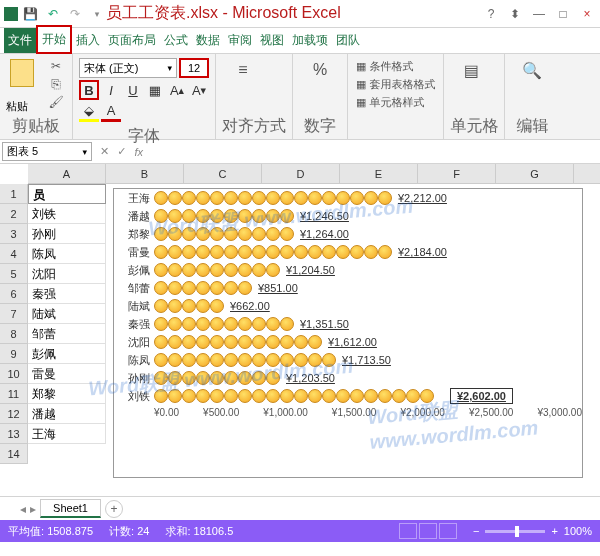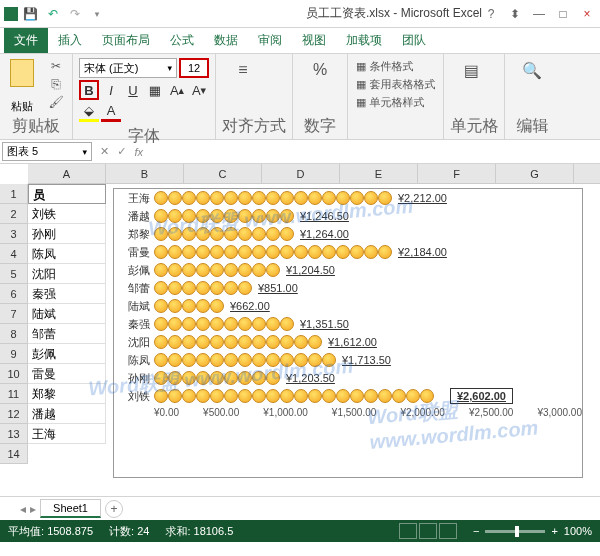--- a/index.html
+++ b/index.html
@@ -2,34 +2,34 @@
 <html><head>
 <meta charset="utf-8">
 <style>
 * { margin: 0; padding: 0; box-sizing: border-box; font-family: "Microsoft YaHei", sans-serif; }
 body { width: 600px; height: 556px; background: #fff; font-size: 12px; overflow: hidden; }
 
 .titlebar { height: 28px; background: #fff; display: flex; align-items: center; padding: 0 4px; border-bottom: 1px solid #d4d4d4; }
 .titlebar .qat { display: flex; gap: 4px; align-items: center; }
 .titlebar .qat .xl-icon { width: 14px; height: 14px; background: #217346; }
 .titlebar .qat-btn { width: 18px; height: 18px; display: flex; align-items: center; justify-content: center; cursor: pointer; }
-.titlebar .title { flex: 1; text-align: right; color: #404040; font-size: 12px; }
+.titlebar .title { flex: 1; text-align: left; color: #b91c1c; font-size: 16px; }
 .titlebar .win-btns { display: flex; gap: 6px; align-items: center; }
 .titlebar .win-btns span { width: 18px; text-align: center; color: #666; cursor: pointer; }
 
 .tabs { height: 26px; background: #fff; display: flex; align-items: flex-end; padding-left: 4px; border-bottom: 1px solid #d4d4d4; }
-.tabs .tab { padding: 4px 10px; font-size: 12px; color: #217346; cursor: pointer; }
+.tabs .tab { padding: 4px 4px; font-size: 12px; color: #217346; cursor: pointer; }
 .tabs .tab.file { background: #217346; color: #fff; }
 .tabs .tab.active { border: 2px solid #c00; background: #fff; margin-bottom: -1px; }
 
 .ribbon { height: 86px; background: #f3f3f3; display: flex; border-bottom: 1px solid #d4d4d4; }
 .group { border-right: 1px solid #d4d4d4; padding: 4px 6px 2px; display: flex; flex-direction: column; justify-content: space-between; }
 .group-label { text-align: center; font-size: 16px; color: #666; padding-top: 2px; }
 .group-content { display: flex; gap: 4px; flex: 1; }
-.clipboard-main { display: flex; flex-direction: column; align-items: center; justify-content: center; }
+.clipboard-main { display: flex; flex-direction: column; justify-content: center; }
 .paste-btn { width: 32px; height: 40px; position: relative; }
 .paste-icon { width: 24px; height: 28px; background: #fce08a; border: 1px solid #c9a227; margin: 0 auto; position: relative; }
 .clip-icons { display: flex; flex-direction: column; gap: 2px; margin-left: 4px; }
 .clip-icons span { width: 20px; height: 16px; display: flex; align-items: center; justify-content: center; color: #555; cursor: pointer; }
 
 .font-group .row { display: flex; gap: 2px; align-items: center; margin-bottom: 2px; }
 .font-name { width: 98px; height: 20px; border: 1px solid #ababab; background: #fff; padding: 0 4px; font-size: 11px; display: flex; align-items: center; }
 .font-size { width: 30px; height: 20px; border: 2px solid #c00; background: #fff; text-align: center; font-size: 11px; display: flex; align-items: center; justify-content: center; }
 .f-btn { width: 20px; height: 20px; display: flex; align-items: center; justify-content: center; cursor: pointer; font-size: 13px; color: #333; }
 .f-btn.bold { border: 2px solid #c00; font-weight: bold; }
@@ -65,21 +65,21 @@
 .chart-row.highlight .val { border: 1px solid #333; padding: 1px 6px; font-weight: bold; margin-left: 16px; }
 .axis { display: flex; padding-left: 40px; font-size: 10px; color: #555; justify-content: space-between; margin-top: 2px; }
 
 .wm { position: absolute; color: rgba(30,100,200,0.25); font-size: 20px; font-style: italic; font-weight: bold; pointer-events: none; transform: rotate(-5deg); }
 
 .sheet-tabs { height: 24px; background: #fff; border-top: 1px solid #d4d4d4; display: flex; align-items: center; padding-left: 20px; gap: 4px; }
 .sheet-tabs .nav { color: #888; cursor: pointer; }
 .sheet-tab { border: 1px solid #ccc; border-bottom: 2px solid #217346; padding: 2px 12px; font-size: 11px; cursor: pointer; }
 .add-sheet { width: 18px; height: 18px; border: 1px solid #ccc; border-radius: 50%; text-align: center; line-height: 16px; cursor: pointer; color: #666; }
 
-.statusbar { height: 22px; background: #14532d; color: #fff; display: flex; align-items: center; padding: 0 8px; font-size: 11px; gap: 16px; }
+.statusbar { height: 22px; background: #8b5cf6; color: #fff; display: flex; align-items: center; padding: 0 8px; font-size: 11px; gap: 16px; }
 .statusbar .spacer { flex: 1; }
 .view-btns { display: flex; gap: 2px; }
 .view-btns span { width: 18px; height: 16px; border: 1px solid rgba(255,255,255,0.4); cursor: pointer; }
 .zoom { display: flex; align-items: center; gap: 6px; }
 .zoom .slider { width: 60px; height: 3px; background: rgba(255,255,255,0.5); position: relative; }
 .zoom .slider::after { content: ''; position: absolute; left: 50%; top: -4px; width: 4px; height: 11px; background: #fff; }
 </style>
 </head>
 <body>
 
@@ -96,20 +96,21 @@
     <span>?</span>
     <span>⬍</span>
     <span>—</span>
     <span>□</span>
     <span style="color:#c33">×</span>
   </div>
 </div>
 
 <div class="tabs">
   <div class="tab file">文件</div>
+  <div class="tab active">开始</div>
   <div class="tab">插入</div>
   <div class="tab">页面布局</div>
   <div class="tab">公式</div>
   <div class="tab">数据</div>
   <div class="tab">审阅</div>
   <div class="tab">视图</div>
   <div class="tab">加载项</div>
   <div class="tab">团队</div>
 </div>
 

